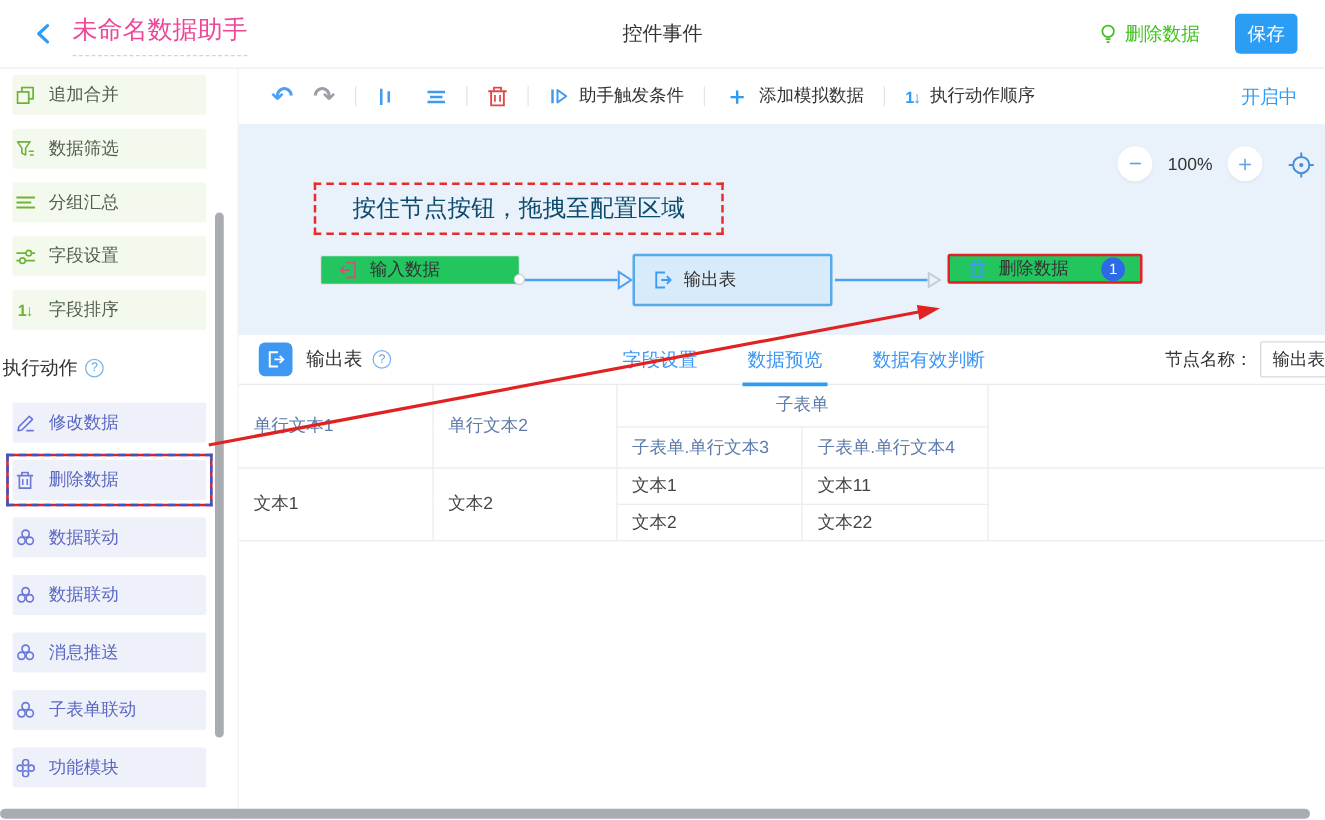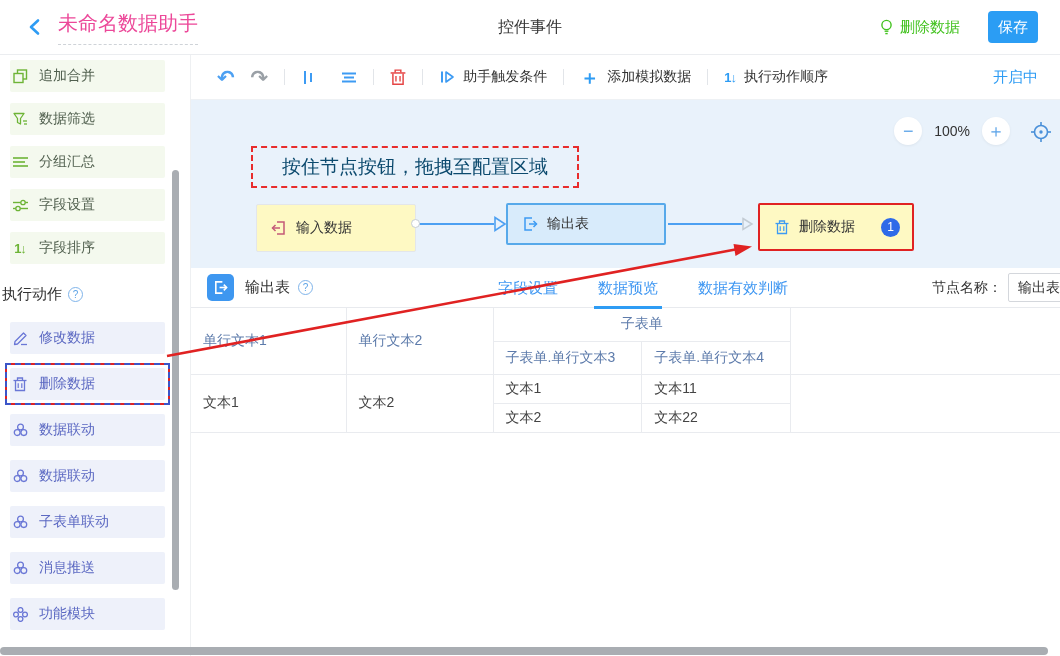--- a/index.html
+++ b/index.html
@@ -58,22 +58,22 @@
   .zoomctl { position:absolute; top:17px; right:50px; display:flex; align-items:center; gap:12px; }
   .zoom-circle { width:28px; height:28px; border-radius:50%; background:#fff; color:#5ba3e8;
                  display:flex; align-items:center; justify-content:center; font-size:18px; cursor:pointer;
                  box-shadow:0 1px 3px rgba(0,0,0,.06); }
   .zoom-label { font-size:14px; color:#333; }
   .locate { position:absolute; top:21px; right:8px; cursor:pointer; }
 
   .drag-tip { position:absolute; left:60px; top:46px; width:328px; height:42px; border:2px dashed #e82c2c;
               color:#0c4a6e; font-size:19px; display:flex; align-items:center; justify-content:center; }
 
-  .node { position:absolute; height:48px; display:flex; align-items:center; gap:9px; padding-left:14px;
-          font-size:14px; color:#333; cursor:pointer; background:#fef9c3; border:1px solid #e3e6ea; border-radius:2px; }
+  .node { position:absolute; height:24px; display:flex; align-items:center; gap:9px; padding-left:14px;
+          font-size:14px; color:#333; cursor:pointer; background:#22c55e; border:1px solid #e3e6ea; border-radius:2px; }
   .node-input  { left:65px;  top:104px; width:160px; }
   .node-output { left:315px; top:103px; width:160px; height:42px; background:#d8ebfb; border:2px solid #57a9ea; }
   .node-delete { left:567px; top:103px; width:156px; border:2px solid #e02222; }
   .node-badge { margin-left:auto; margin-right:12px; width:19px; height:19px; border-radius:50%;
                 background:#2e6ae8; color:#fff; font-size:12px; display:flex; align-items:center; justify-content:center; }
   .port { position:absolute; left:220px; top:119px; width:9px; height:9px; border-radius:50%;
           background:#fff; border:1px solid #c7cdd4; z-index:2; }
   .conn-svg { position:absolute; inset:0; width:100%; height:100%; pointer-events:none; }
 
   
@@ -235,32 +235,32 @@
   </div>
 
   <div class="side-item purple">
     <span class="ic">
       <svg width="15" height="14" viewBox="0 0 15 14">
           <circle cx="7.5" cy="4" r="2.9" fill="#eef1fa" stroke="currentColor" stroke-width="1.3"></circle>
           <circle cx="4.2" cy="9.6" r="2.9" fill="#eef1fa" stroke="currentColor" stroke-width="1.3"></circle>
           <circle cx="10.8" cy="9.6" r="2.9" fill="#eef1fa" stroke="currentColor" stroke-width="1.3"></circle>
         </svg>
     </span>
-    <span>子表单联动</span>
+    <span>消息推送</span>
   </div>
 
   <div class="side-item purple">
     <span class="ic">
       <svg width="15" height="14" viewBox="0 0 15 14">
           <circle cx="7.5" cy="4" r="2.9" fill="#eef1fa" stroke="currentColor" stroke-width="1.3"></circle>
           <circle cx="4.2" cy="9.6" r="2.9" fill="#eef1fa" stroke="currentColor" stroke-width="1.3"></circle>
           <circle cx="10.8" cy="9.6" r="2.9" fill="#eef1fa" stroke="currentColor" stroke-width="1.3"></circle>
         </svg>
     </span>
-    <span>消息推送</span>
+    <span>子表单联动</span>
   </div>
 
   <div class="side-item purple">
     <span class="ic">
       <svg width="15" height="15" viewBox="0 0 15 15">
           <circle cx="7.5" cy="3" r="2.4" fill="#eef1fa" stroke="currentColor" stroke-width="1.3"></circle>
           <circle cx="3" cy="7.5" r="2.4" fill="#eef1fa" stroke="currentColor" stroke-width="1.3"></circle>
           <circle cx="12" cy="7.5" r="2.4" fill="#eef1fa" stroke="currentColor" stroke-width="1.3"></circle>
           <circle cx="7.5" cy="12" r="2.4" fill="#eef1fa" stroke="currentColor" stroke-width="1.3"></circle>
         </svg>

